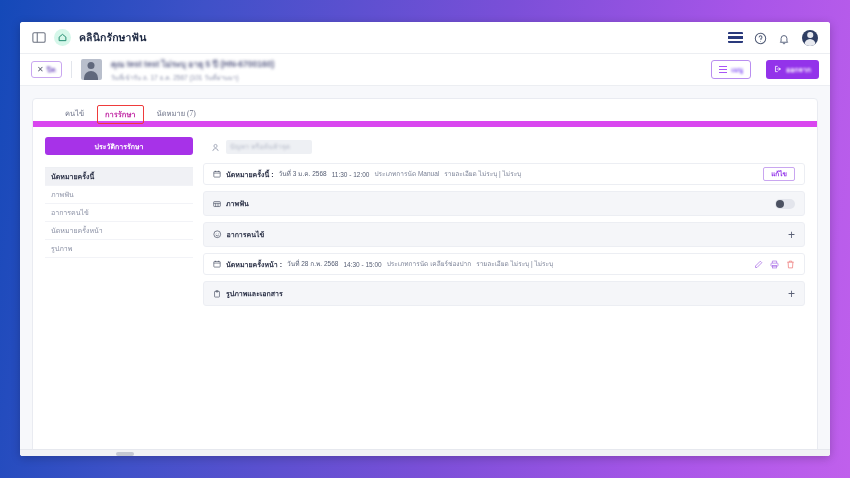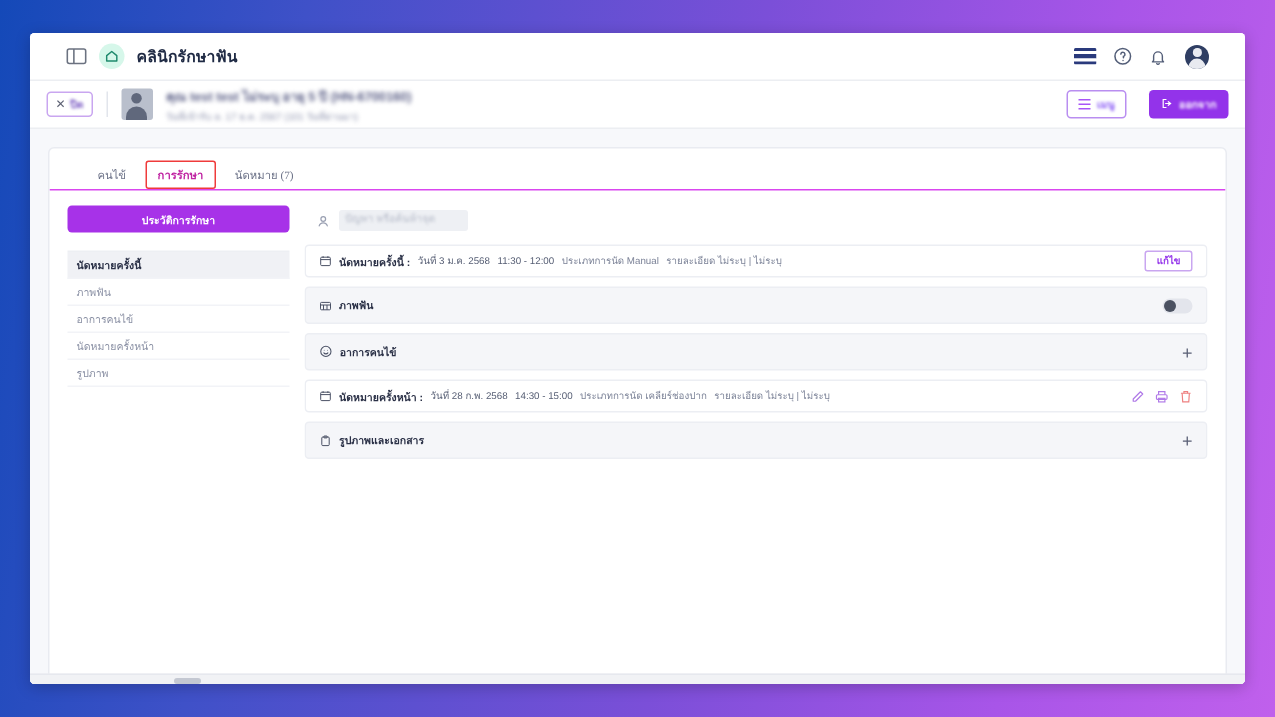--- a/index.html
+++ b/index.html
@@ -24,21 +24,21 @@
     overflow: hidden;
     position: relative;
   }
 
   
   .appbar {
     height: 32px; flex: 0 0 32px;
     background: #ffffff;
     border-bottom: 1px solid #eceef2;
     display: flex; align-items: center;
-    padding: 0 24px;
+    padding: 0 12px;
     gap: 8px;
   }
   .panel-icon { width: 14px; height: 13px; color: #6b7280; display: flex; }
   .logo-badge {
     width: 17px; height: 17px; border-radius: 50%;
     background: #d6f7ea;
     display: flex; align-items: center; justify-content: center;
     flex: 0 0 17px;
   }
   .app-title {
@@ -158,21 +158,21 @@
     height: 100%;
     display: flex; flex-direction: column;
     overflow: hidden;
   }
 
   
   .tabs {
     display: flex; align-items: center;
     gap: 5px;
     padding: 8px 24px 0 24px;
-    border-bottom: 1px solid #d946ef;
+    border-bottom: 6px solid #d946ef;
     height: 28px; flex: 0 0 28px; font-family: Liberation Serif, serif;
   }
   .tab {
     font-size: 7.5px; color: #6b7187;
     padding: 3px 8px 5px 8px;
     white-space: nowrap;
   }
   .tab.active {
     color: #c026a3; font-weight: bold;
     border: 1.5px solid #ef3b3b;

